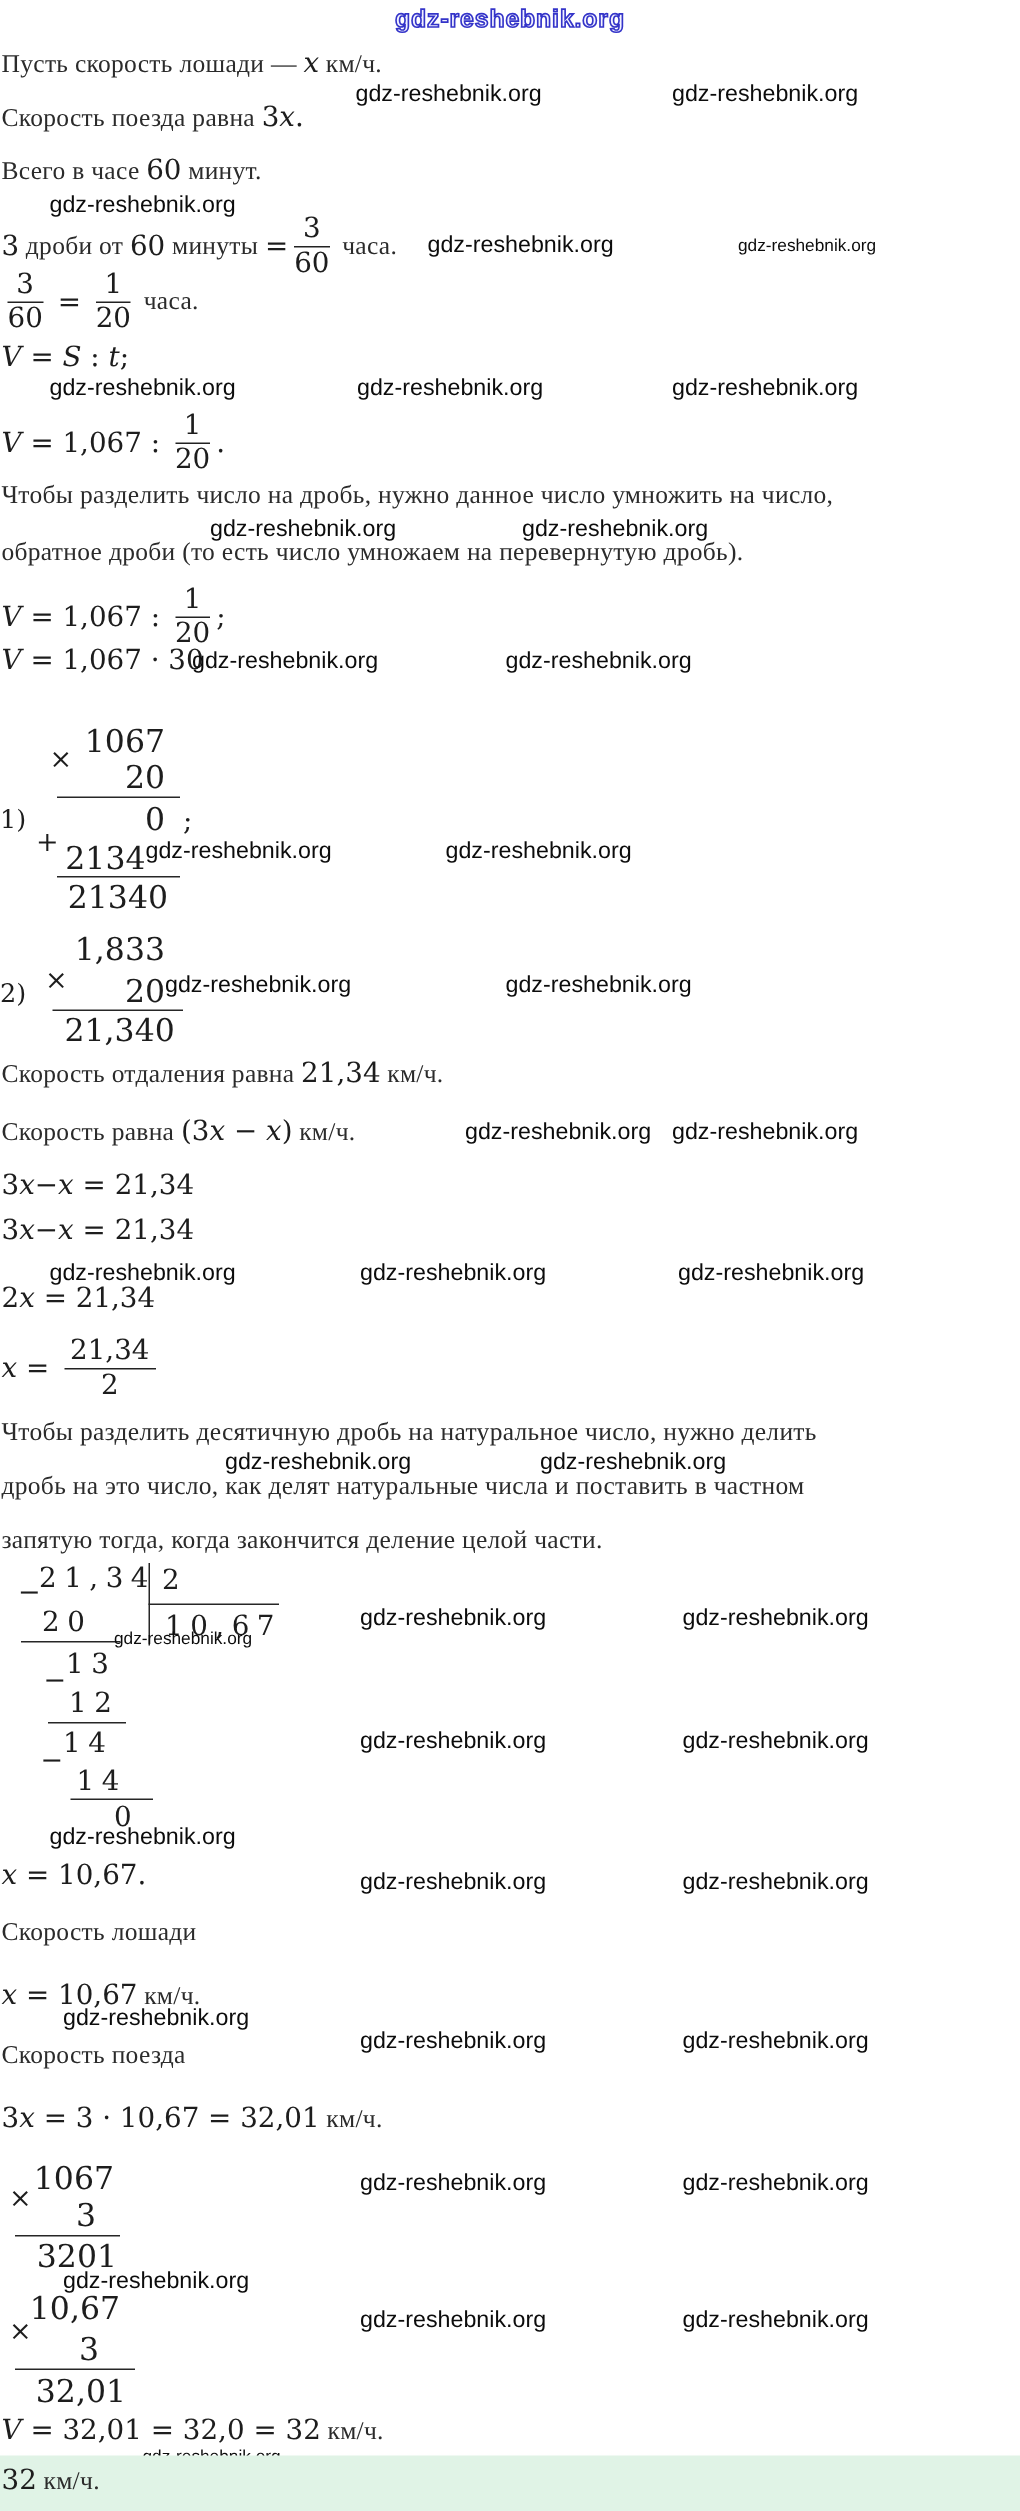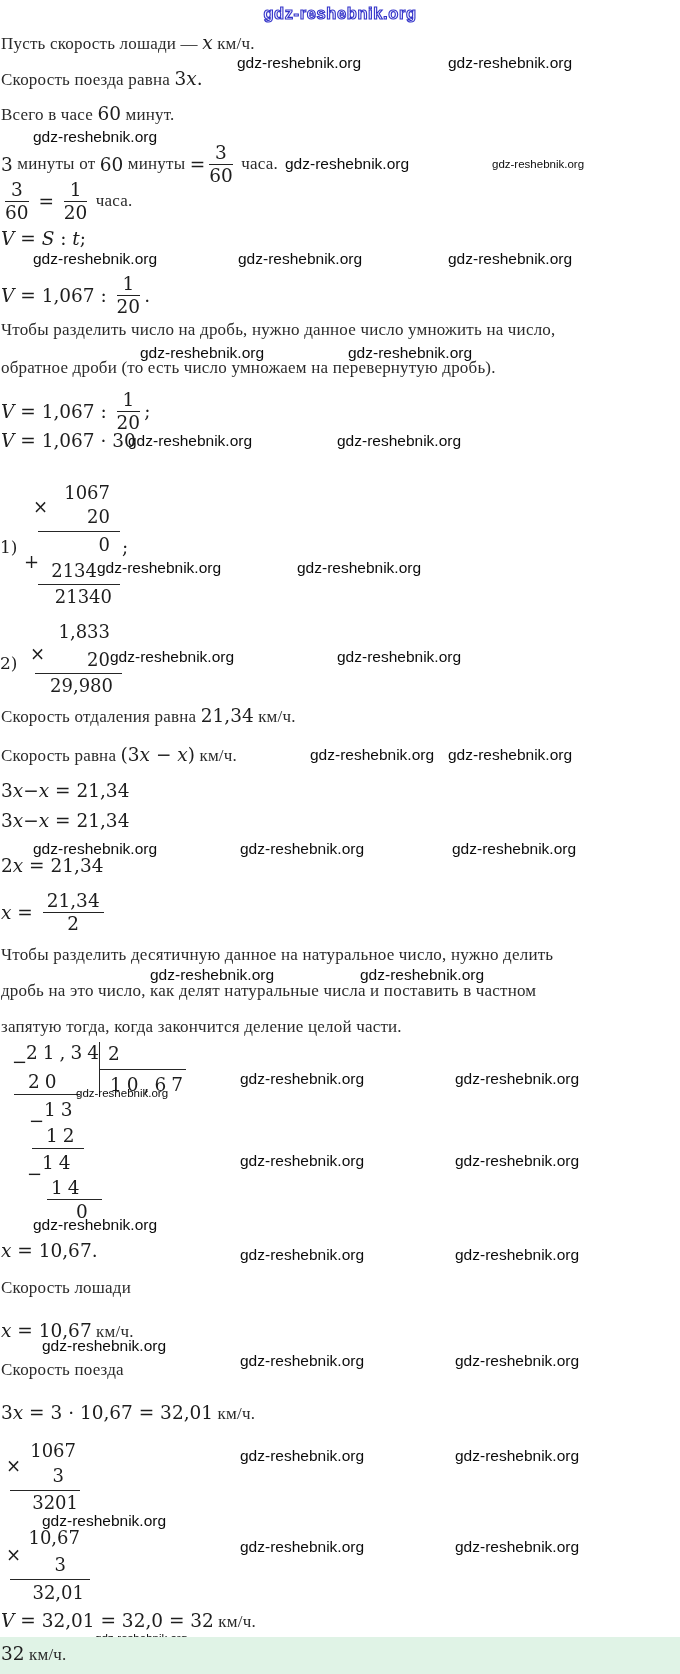--- a/index.html
+++ b/index.html
@@ -14,21 +14,21 @@
   .wm{font-family:"Liberation Sans",sans-serif;font-size:15.5px;font-weight:500;color:#0c0c0c;}
   .wm-sm{font-family:"Liberation Sans",sans-serif;font-size:11.5px;font-weight:500;color:#0c0c0c;}
   .hdr-wm{font-family:"Liberation Sans",sans-serif;font-size:16.5px;font-weight:700;
           color:#f2f2ff;-webkit-text-stroke:1.1px #3434c9;letter-spacing:0.6px;}
   .frac{display:inline-block;text-align:center;vertical-align:middle;margin:0 4px;}
   .frac .fn{display:block;line-height:1.06;padding:0 4px 1px;border-bottom:1.7px solid #222;}
   .frac .fd{display:block;line-height:1.06;padding-top:1px;}
   .hline{position:absolute;height:0;border-top:1.8px solid #262626;}
   .vline{position:absolute;width:0;border-left:1.8px solid #262626;}
   .mnum{position:absolute;text-align:right;font-family:"DejaVu Serif",serif;
-        font-size:18px;color:#1d1d1d;line-height:1.1;}
+        font-size:21px;color:#1d1d1d;line-height:1.1;}
   .dgt{position:absolute;font-family:"DejaVu Serif",serif;font-size:18.5px;
        letter-spacing:5px;color:#1d1d1d;line-height:1.1;}
   .sign{position:absolute;font-family:"DejaVu Serif",serif;font-size:18px;color:#1d1d1d;}
   .mlabel{position:absolute;font-family:"DejaVu Serif",serif;font-size:17px;color:#1d1d1d;}
   .answer-band{position:absolute;left:0;top:1637px;width:680px;height:37px;
                background:#e0f3e6;border-bottom:3px solid #cdebd6;}
 </style>
 </head>
 <body>
 
@@ -53,21 +53,21 @@
 <div class="line" style="left:1px;top:103px">
   <span class="ru">Всего в часе </span>
   <span class="m">60</span>
   <span class="ru"> минут.</span>
 </div>
 
 <span class="abs wm" style="left:33px;top:128px">gdz-reshebnik.org</span>
 
 <div class="fline" style="left:1px;top:140px;height:48px">
   <span class="m">3</span>
-  <span class="ru"> минуты от </span>
+  <span class="ru"> дроби от </span>
   <span class="m">60</span>
   <span class="ru"> минуты </span>
   <span class="m">=</span>
   <span class="frac m"><span class="fn">3</span><span class="fd">60</span></span>
   <span class="ru"> часа.</span>
 </div>
 <span class="abs wm" style="left:285px;top:155px">gdz-reshebnik.org</span>
 <span class="abs wm-sm" style="left:492px;top:158px">gdz-reshebnik.org</span>
 
 <div class="fline" style="left:1px;top:176px;height:50px">
@@ -137,21 +137,21 @@
 </div>
 
 <div class="abs" style="left:0;top:616px;width:680px;height:85px">
   <span class="mlabel" style="left:0;top:37px">2)</span>
   <span class="sign" style="left:30px;top:27px">×</span>
   <span class="mnum" style="left:40px;top:6px;width:70px">1,833</span>
   <span class="mnum" style="left:40px;top:34px;width:70px">20</span>
   <span class="abs wm" style="left:110px;top:32px">gdz-reshebnik.org</span>
   <span class="abs wm" style="left:337px;top:32px">gdz-reshebnik.org</span>
   <div class="hline" style="left:35px;top:57px;width:87px"></div>
-  <span class="mnum" style="left:43px;top:60px;width:70px">29,980</span>
+  <span class="mnum" style="left:43px;top:60px;width:70px">21,340</span>
 </div>
 
 <div class="line" style="left:1px;top:705px">
   <span class="ru">Скорость отдаления равна </span>
   <span class="m">21,34</span>
   <span class="ru"> км/ч.</span>
 </div>
 
 <div class="line" style="left:1px;top:744px">
   <span class="ru">Скорость равна </span>
@@ -190,21 +190,21 @@
   <span class="m"> = 21,34</span>
 </div>
 
 <div class="fline" style="left:1px;top:886px;height:52px">
   <span class="mi">x</span>
   <span class="m"> = </span>
   <span class="frac m"><span class="fn">21,34</span><span class="fd">2</span></span>
 </div>
 
 <div class="line" style="left:1px;top:945px">
-  <span class="ru">Чтобы разделить десятичную данное на натуральное число, нужно делить</span>
+  <span class="ru">Чтобы разделить десятичную дробь на натуральное число, нужно делить</span>
 </div>
 <span class="abs wm" style="left:150px;top:966px">gdz-reshebnik.org</span>
 <span class="abs wm" style="left:360px;top:966px">gdz-reshebnik.org</span>
 <div class="line" style="left:1px;top:981px">
   <span class="ru">дробь на это число, как делят натуральные числа и поставить в частном</span>
 </div>
 <div class="line" style="left:1px;top:1017px">
   <span class="ru">запятую тогда, когда закончится деление целой части.</span>
 </div>
 

